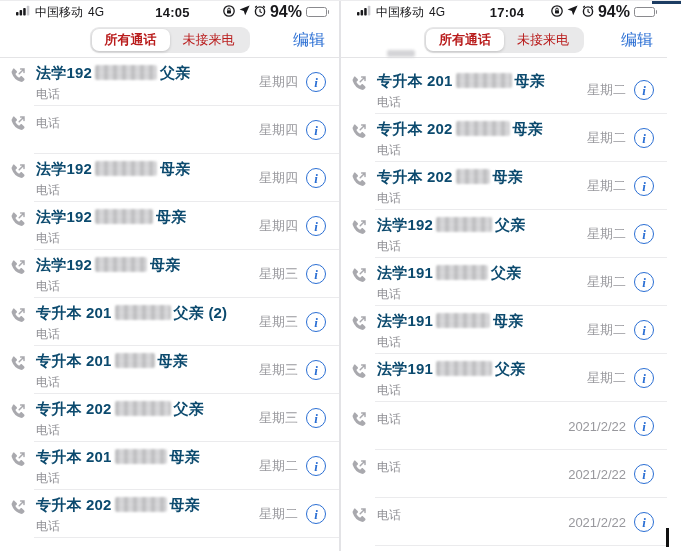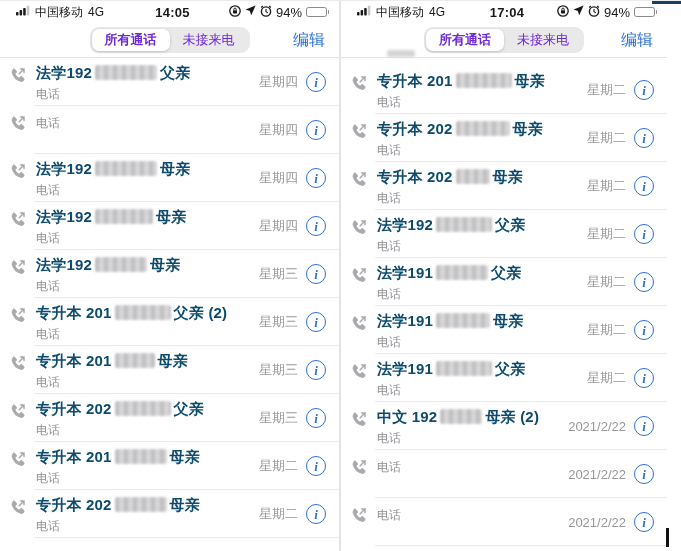--- a/index.html
+++ b/index.html
@@ -13,34 +13,34 @@
   .statusbar {
     position:absolute; top:0; left:6px; right:0; height:22px;
     display:flex; align-items:center; padding:0 10px; font-size:12px; color:#19191c;
   }
   .sb-left { display:flex; align-items:center; gap:5px; font-weight:500; }
   .sb-time {
     position:absolute; left:50%; transform:translateX(-50%);
     font-weight:700; font-size:13px; letter-spacing:.3px;
   }
   .sb-right { margin-left:auto; display:flex; align-items:center; gap:4px; }
-  .sb-right .pct { font-size:13px; font-weight:400; }
+  .sb-right .pct { font-size:16px; font-weight:700; }
   .batt { display:inline-flex; align-items:center; }
   .batt-body { width:21px; height:10px; border:1px solid #8a8a8e; border-radius:2.5px; padding:1px; }
   .batt-fill { height:100%; width:15px; background:#19191c; border-radius:1px; }
   .batt-tip { width:1.5px; height:4px; background:#8a8a8e; border-radius:0 1px 1px 0; margin-left:.5px; }
   
   .header { position:absolute; top:22px; left:0; right:0; height:35px; background:#fff; }
   .header::after { content:""; position:absolute; left:0; right:0; bottom:0; height:1px; background:#e4e4e6; }
   .segmented {
     position:absolute; left:50%; top:4px; transform:translateX(-50%);
     display:flex; background:#e9e9ea; border-radius:9px; padding:2px; height:26px;
   }
   .seg {
-    border:0; background:transparent; font-family:inherit; font-size:13px; color:#6d28d9;
+    border:0; background:transparent; font-family:inherit; font-size:13px; color:#b91c1c;
     padding:0 13px; border-radius:7px; white-space:nowrap; line-height:22px; cursor:pointer;
   }
   .seg.selected { background:#fff; font-weight:700; box-shadow:0 1px 3px rgba(0,0,0,.18); }
   .edit-btn {
     position:absolute; right:14px; top:7px; border:0; background:none; cursor:pointer;
     font-family:inherit; font-size:16px; color:var(--accent);
   }
   
   .list { position:absolute; top:57px; left:0; right:0; bottom:0; overflow:hidden; }
   .list.offset { padding-top:8px; }
@@ -510,23 +510,20 @@
   </div>
 
   <div class="row">
     <span class="call-icon">
       <svg width="17" height="17" viewBox="0 0 17 17">
         <path d="M3.9 1.9c.45-.45 1.2-.45 1.65 0l2.1 2.1c.45.45.45 1.2 0 1.65l-.95.95c-.22.22-.25.56-.06.85a10.6 10.6 0 0 0 3 3c.29.19.63.16.85-.06l.95-.95c.45-.45 1.2-.45 1.65 0l2.1 2.1c.45.45.45 1.2 0 1.65l-1.1 1.1c-.62.62-1.54.85-2.38.56A14 14 0 0 1 2.74 5.9c-.29-.84-.06-1.76.56-2.38z" fill="currentColor"></path>
         <path d="M10.2 6.8 15 2 M11.6 2H15v3.4" fill="none" stroke="currentColor" stroke-width="1.5" stroke-linecap="round"></path>
       </svg>
     </span>
     <div class="row-main">
-      <div class="name">
-        <span class="prefix">中文 192</span><span class="redact" style="width: 42px;"></span><span class="suffix">母亲 (2)</span>
-      </div>
       <div class="sub">电话</div>
     </div>
     <div class="row-right">
       <span class="when">2021/2/22</span>
       <button class="info-btn">i</button>
     </div>
   </div>
 
   <div class="row">
     <span class="call-icon">

